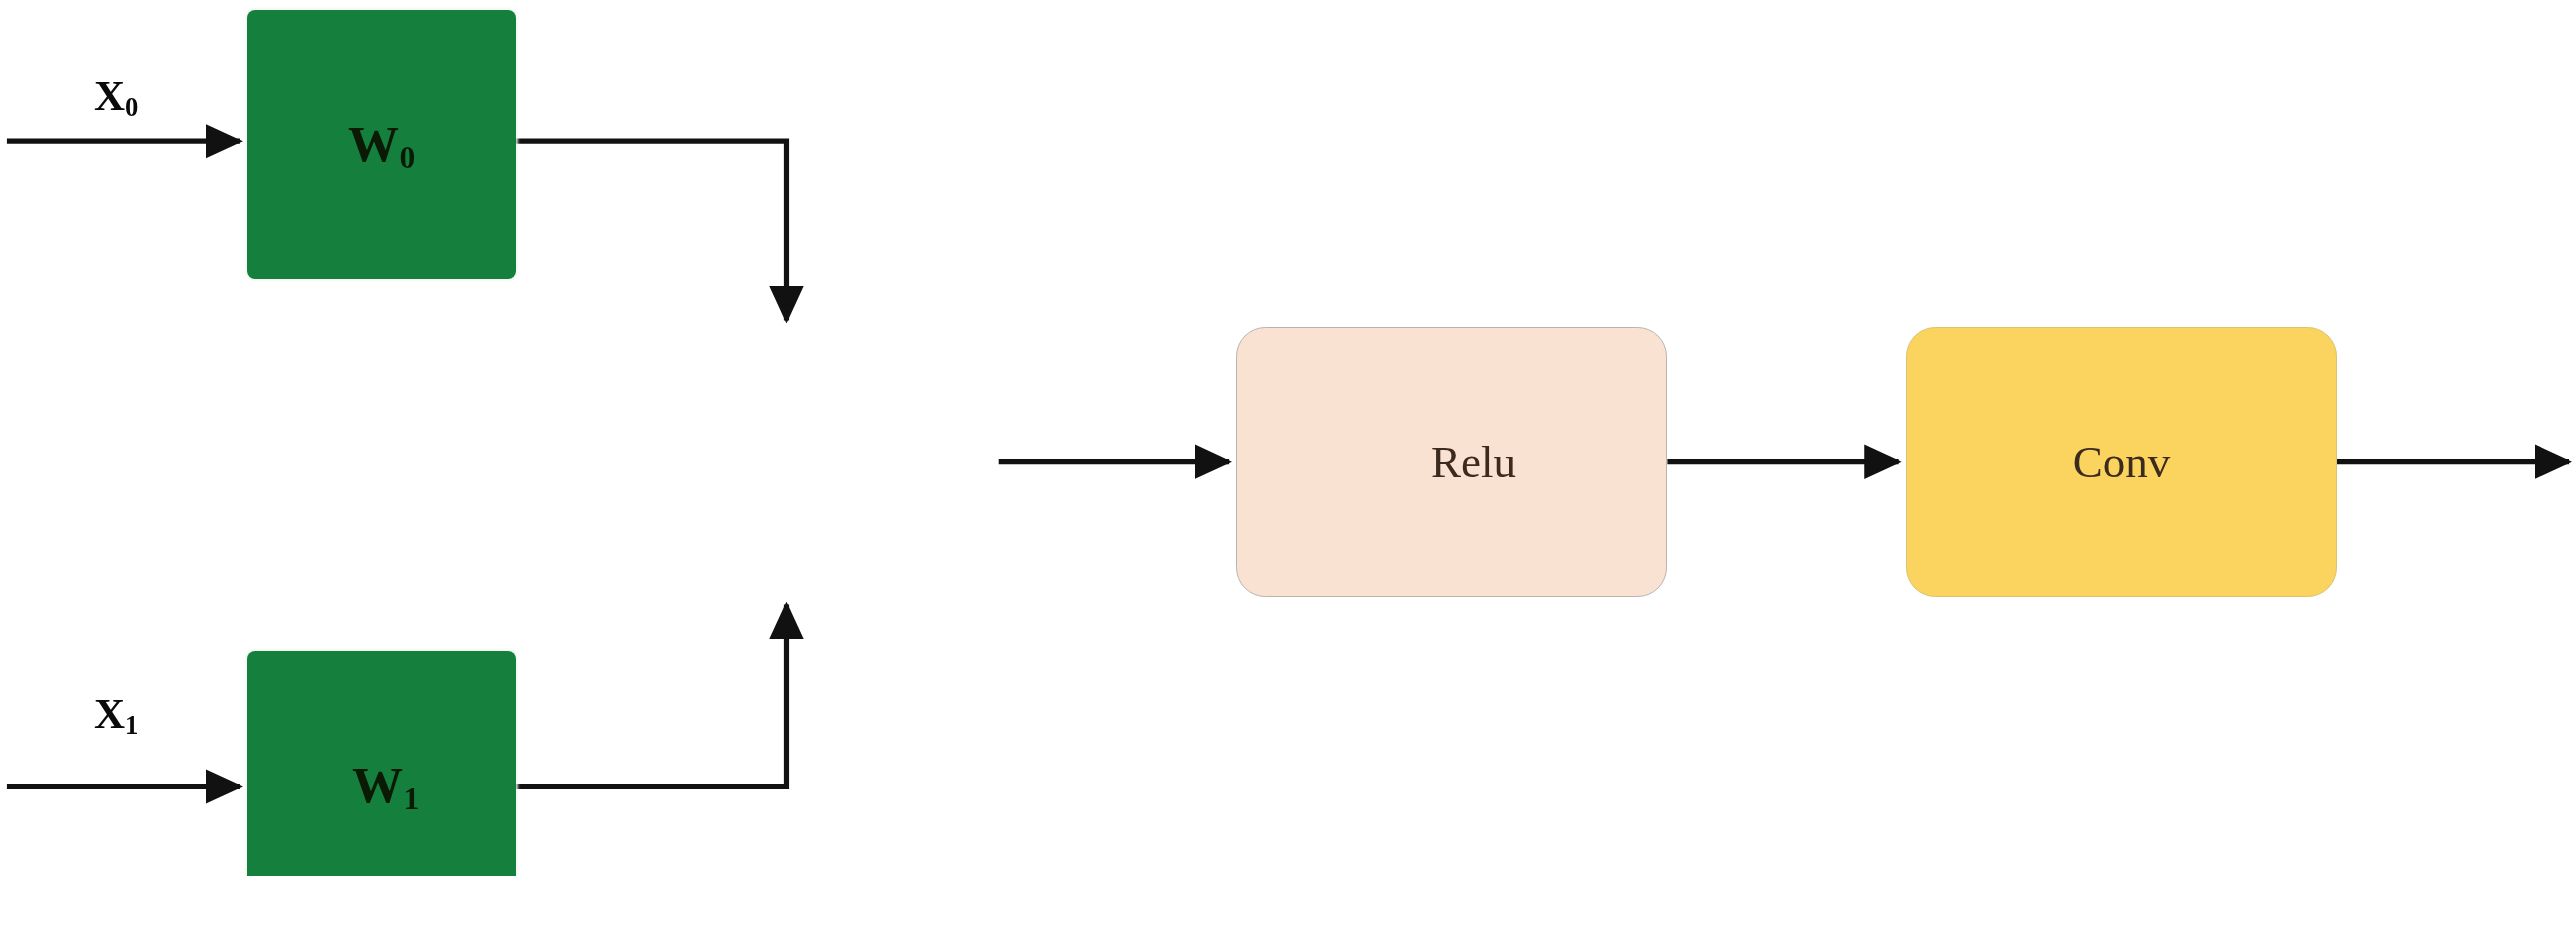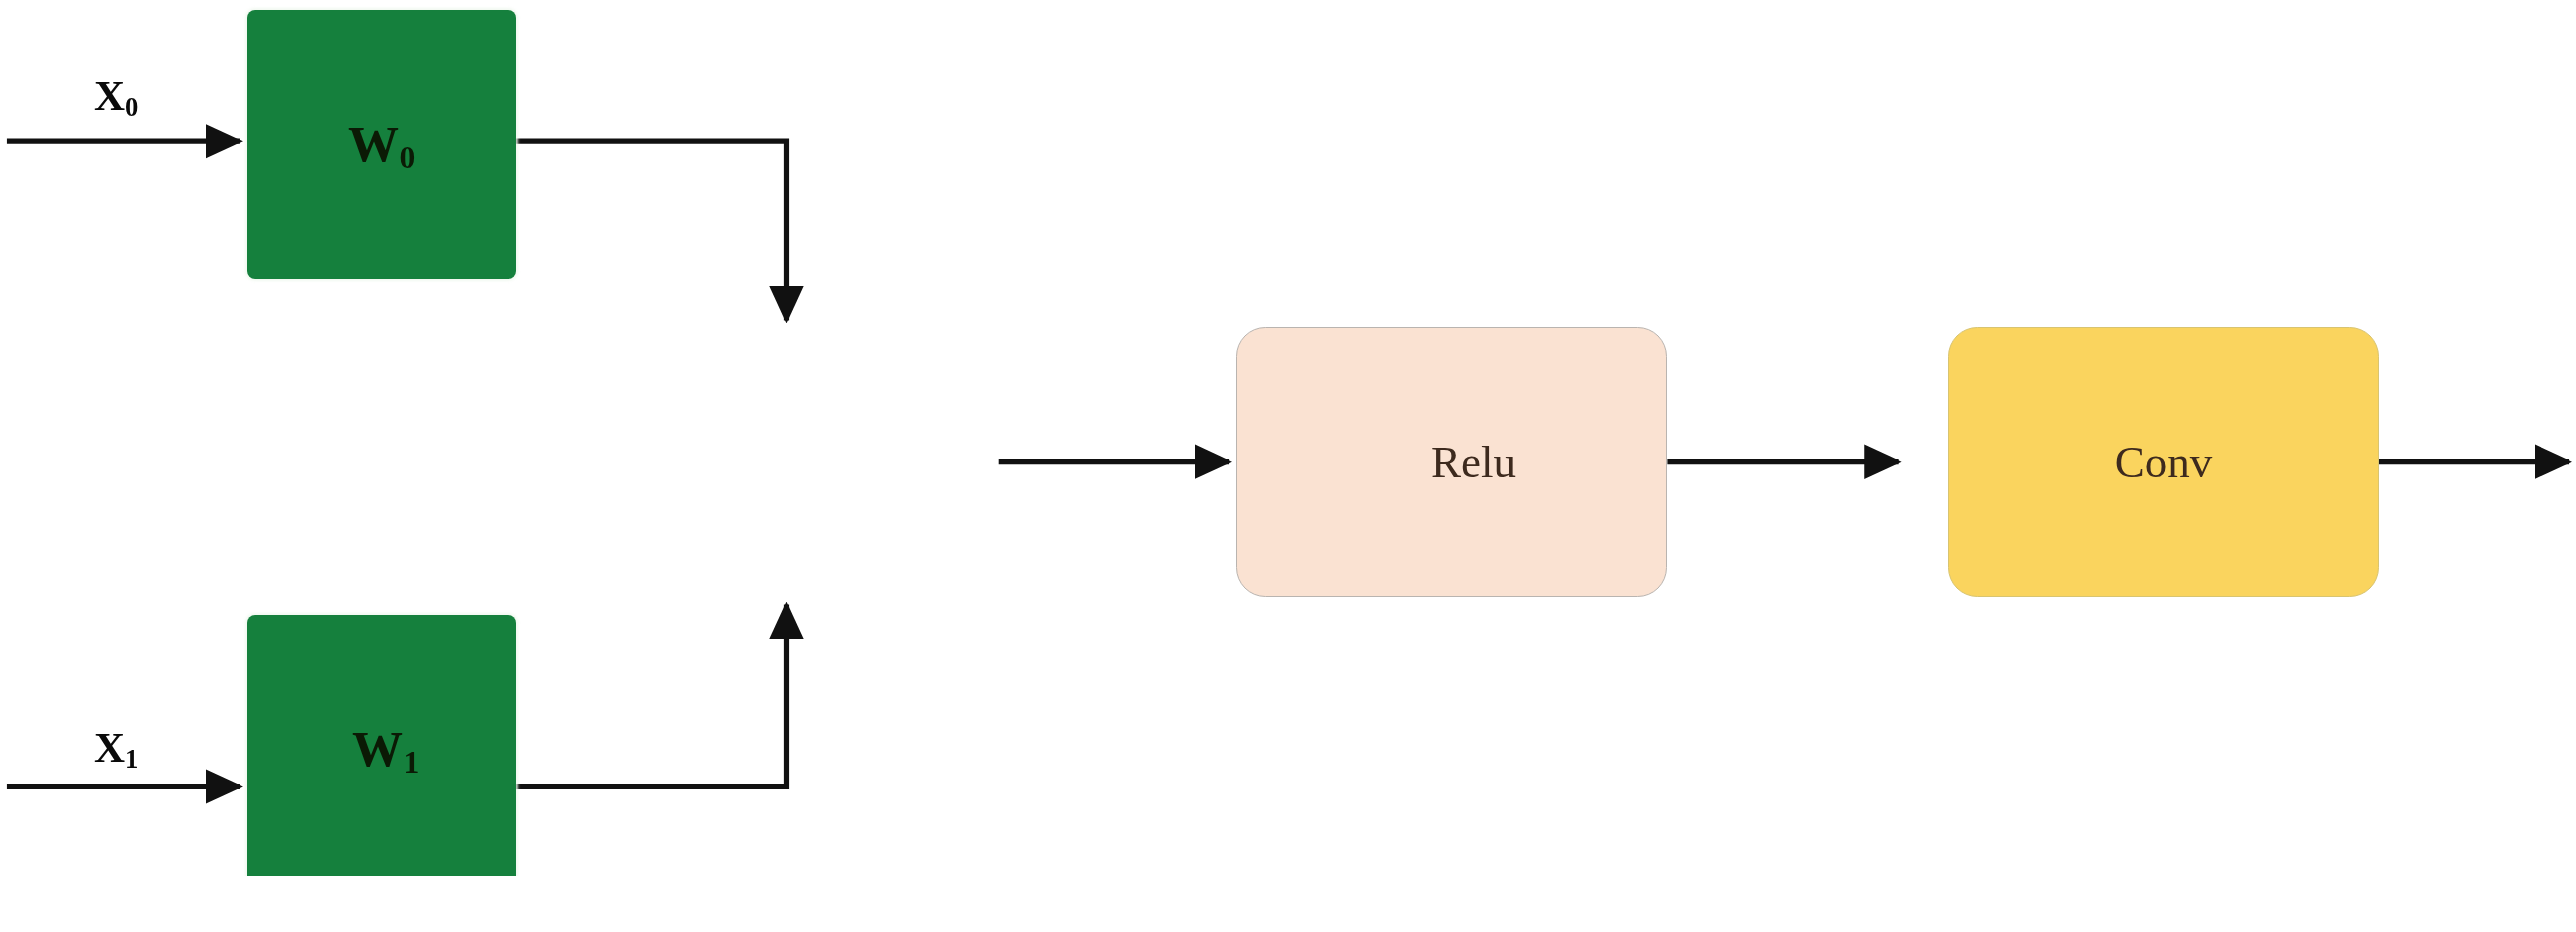--- a/index.html
+++ b/index.html
@@ -55,21 +55,21 @@
     font-weight: bold;
   }
   .node.weight .node-label sub {
     font-size: 0.62em;
     vertical-align: baseline;
     position: relative;
     top: 0.22em;
     left: 0.01em;
   }
   #node-w0 { left: 247px; top: 10.4px; }
-  #node-w1 { left: 247px; top: 615px; padding-left: 8px; }
+  #node-w1 { left: 247px; top: 651px; padding-left: 8px; }
 
   
   #node-concat {
     left: 567px;
     top: 327px;
     width: 431px;
     height: 270px;
     background: #d2690f;
     box-shadow: 0 0 2.6px 1.7px rgba(253,245,238,0.9);
   }
@@ -94,21 +94,20 @@
   }
 
   
   #node-conv {
     left: 1906px;
     top: 327px;
     width: 431px;
     height: 270px;
     background: #fad45e;
     border: 1.3px solid #d8c471;
-    margin-left: 42px;
   }
   #node-conv .node-label {
     color: #3d2a1e;
     font-size: 45px;
   }
 
   
   .edge-label {
     position: absolute;
     font-family: "Liberation Serif", "DejaVu Serif", serif;
@@ -120,21 +119,21 @@
     z-index: 3;
     user-select: none;
   }
   .edge-label sub {
     font-size: 0.62em;
     vertical-align: baseline;
     position: relative;
     top: 0.22em;
   }
   #label-x0 { left: 94px; top: 74px; }
-  #label-x1 { left: 94px; top: 726px; }
+  #label-x1 { left: 94px; top: 692px; }
 </style>
 </head>
 <body>
 
 <div id="canvas">
 
   <svg id="edges" viewBox="0 0 2974 1076" width="2576" height="932" xmlns="http://www.w3.org/2000/svg">
     <defs>
       <marker id="arrowhead" viewBox="0 0 10 10" refX="9.2" refY="5" markerWidth="7.2" markerHeight="7.2" orient="auto-start-reverse" markerUnits="strokeWidth">
         <path d="M 0 0.4 L 10 5 L 0 9.6 z" fill="#111111"></path>

